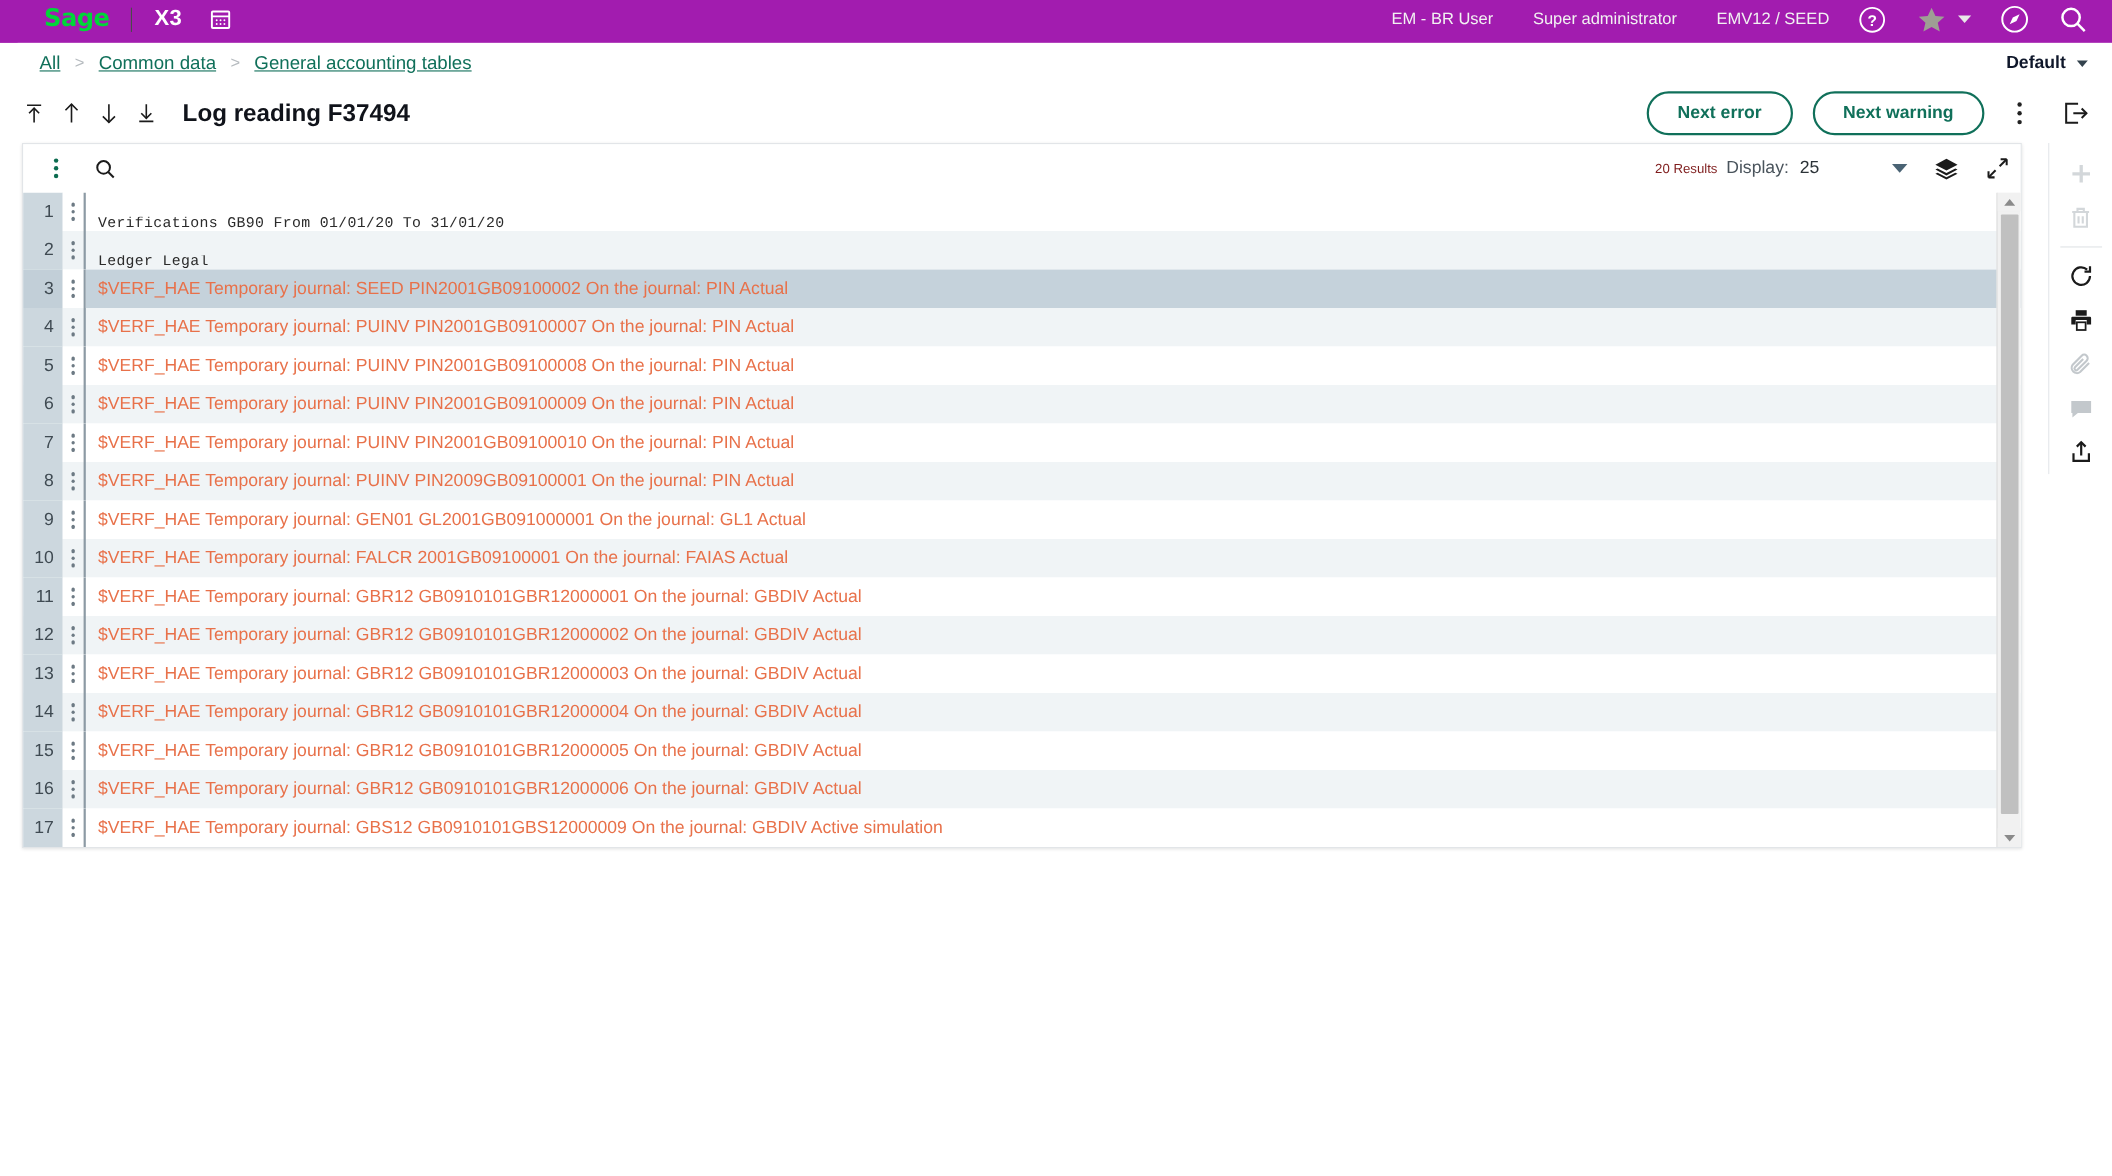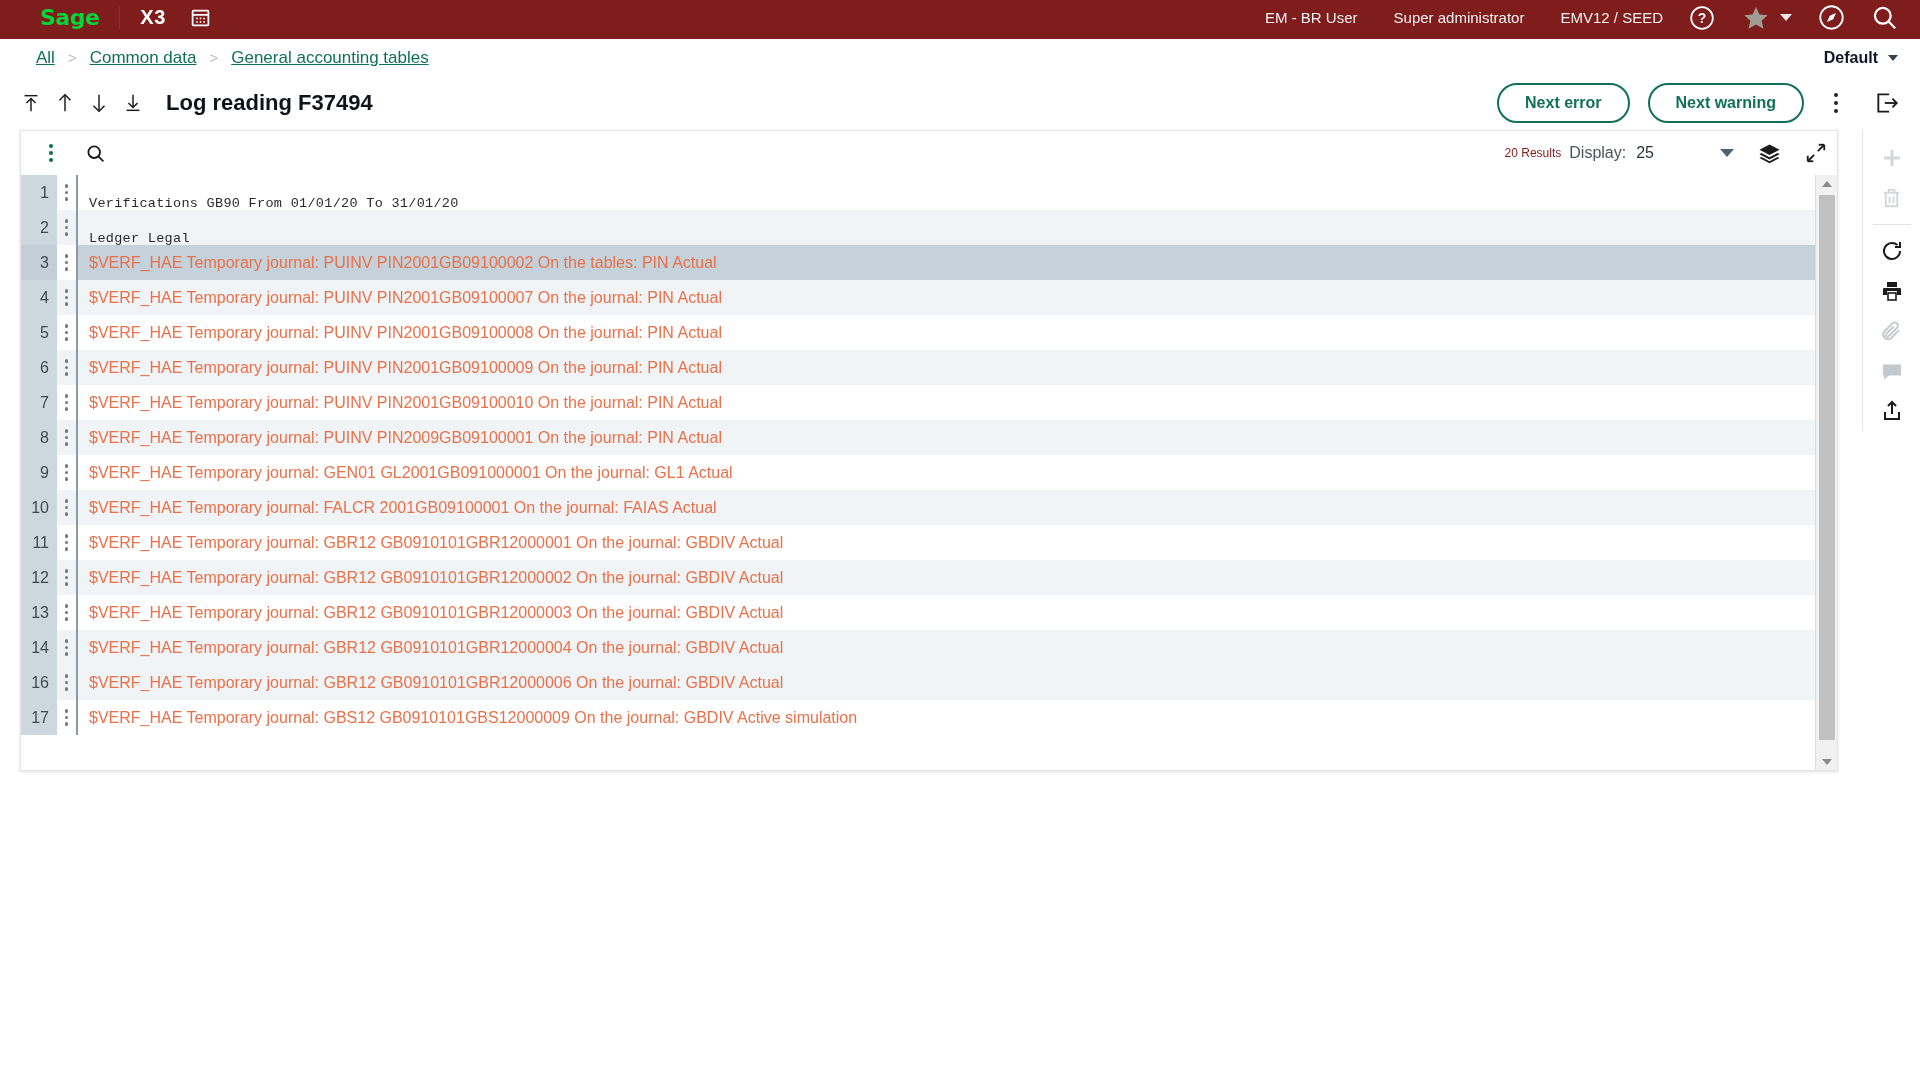--- a/index.html
+++ b/index.html
@@ -6,21 +6,21 @@
   html, body {
     width: 1920px; height: 1069px;
     background: #ffffff;
     font-family: "Liberation Sans", sans-serif;
     overflow: hidden;
   }
 
   
   .topbar {
     height: 39px;
-    background: #7f1d1d;
+    background: #a21caf;
     display: flex;
     align-items: center;
     padding: 0 22px 4px 40px;
     color: #ffffff;
     justify-content: center;
   }
   .sage-logo {
     font-size: 22px;
     font-weight: bold;
     color: #00d639;
@@ -423,21 +423,21 @@
             </div>
             <div class="cell-text mono">Ledger Legal</div>
           </div>
           <div class="row selected">
             <div class="cell-num">3</div>
             <div class="cell-dots">
               <i></i>
               <i></i>
               <i></i>
             </div>
-            <div class="cell-text">$VERF_HAE Temporary journal: PUINV PIN2001GB09100002 On the tables: PIN Actual</div>
+            <div class="cell-text">$VERF_HAE Temporary journal: SEED PIN2001GB09100002 On the journal: PIN Actual</div>
           </div>
           <div class="row alt">
             <div class="cell-num">4</div>
             <div class="cell-dots">
               <i></i>
               <i></i>
               <i></i>
             </div>
             <div class="cell-text">$VERF_HAE Temporary journal: PUINV PIN2001GB09100007 On the journal: PIN Actual</div>
           </div>
@@ -523,20 +523,29 @@
             <div class="cell-text">$VERF_HAE Temporary journal: GBR12 GB0910101GBR12000003 On the journal: GBDIV Actual</div>
           </div>
           <div class="row alt">
             <div class="cell-num">14</div>
             <div class="cell-dots">
               <i></i>
               <i></i>
               <i></i>
             </div>
             <div class="cell-text">$VERF_HAE Temporary journal: GBR12 GB0910101GBR12000004 On the journal: GBDIV Actual</div>
+          </div>
+          <div class="row">
+            <div class="cell-num">15</div>
+            <div class="cell-dots">
+              <i></i>
+              <i></i>
+              <i></i>
+            </div>
+            <div class="cell-text">$VERF_HAE Temporary journal: GBR12 GB0910101GBR12000005 On the journal: GBDIV Actual</div>
           </div>
           <div class="row alt">
             <div class="cell-num">16</div>
             <div class="cell-dots">
               <i></i>
               <i></i>
               <i></i>
             </div>
             <div class="cell-text">$VERF_HAE Temporary journal: GBR12 GB0910101GBR12000006 On the journal: GBDIV Actual</div>
           </div>

